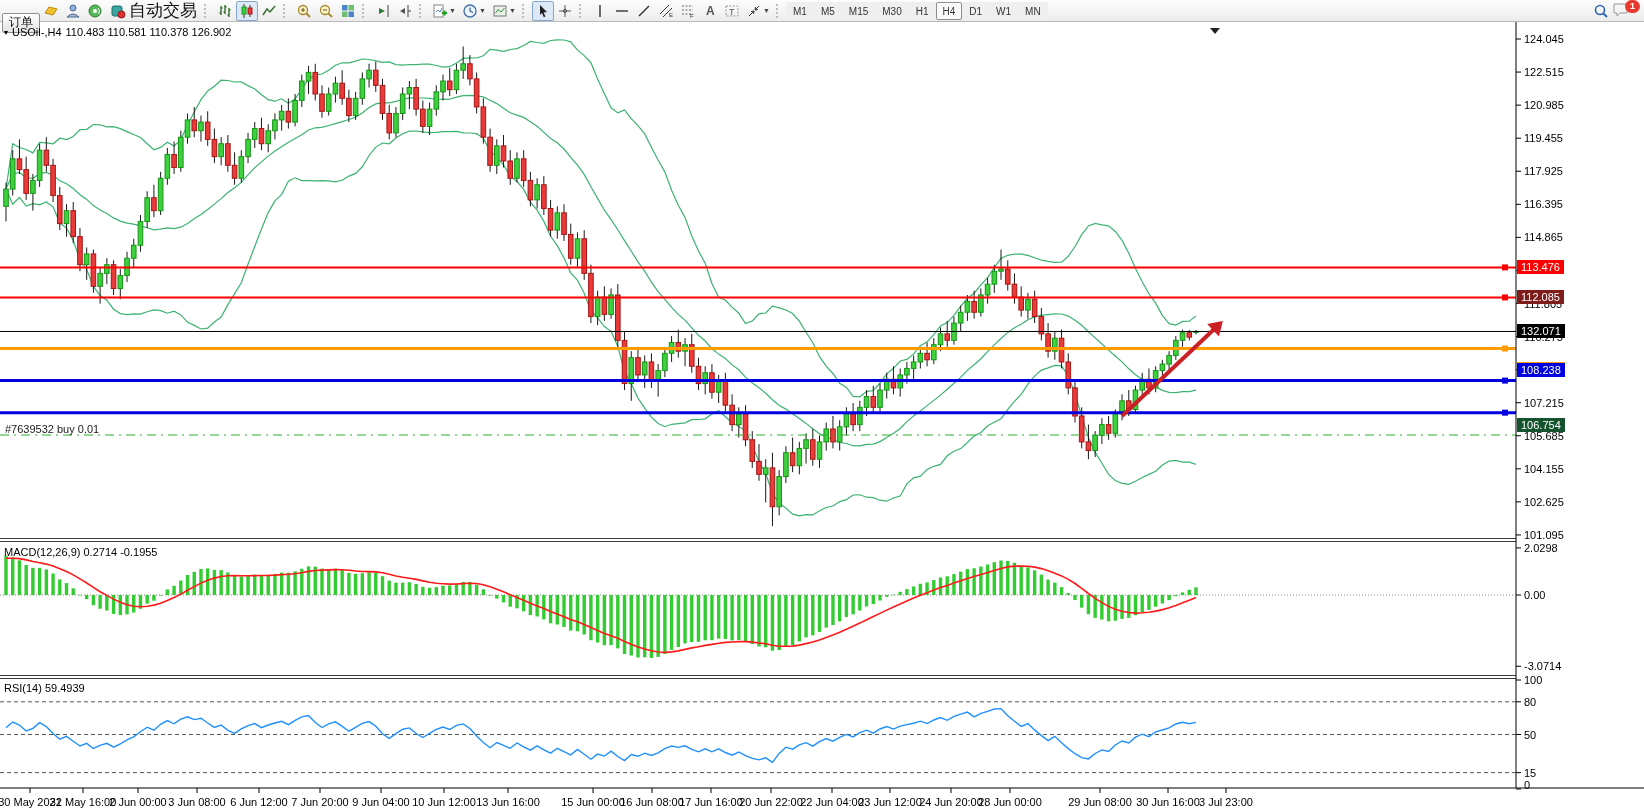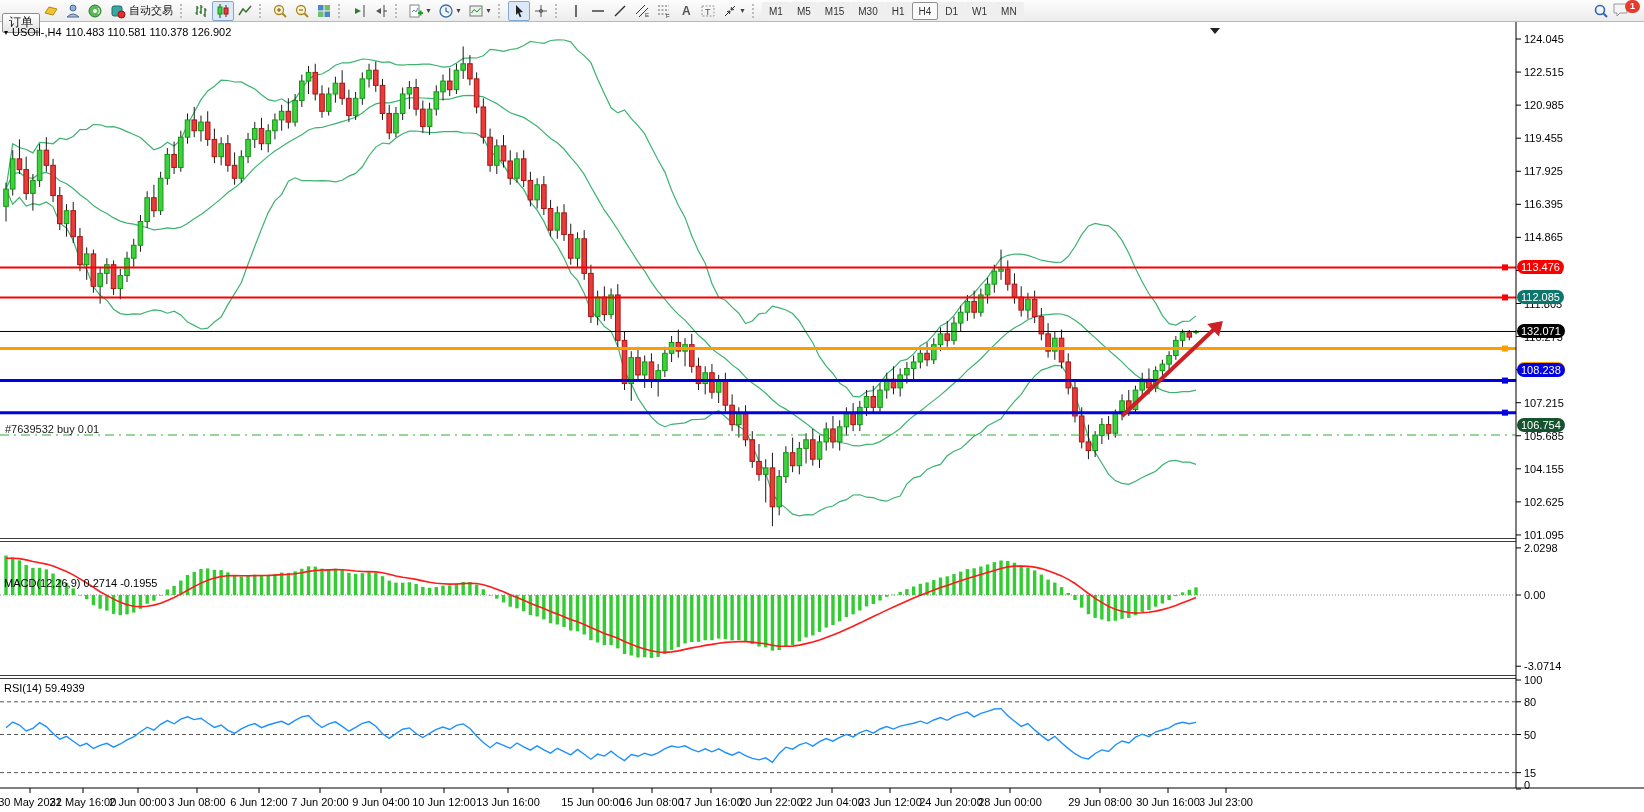--- a/index.html
+++ b/index.html
@@ -8,38 +8,38 @@
   #toolbar{position:absolute;left:0;top:0;width:1644px;height:22px;display:flex;align-items:center;
     background:linear-gradient(#fdfdfd,#ececec);border-bottom:1px solid #b9b9b9;box-sizing:border-box;}
   .grip{width:4px;height:14px;border-left:2px dotted #bdbdbd;margin:0 4px 0 3px;flex:none;}
   .tb{flex:none;width:22px;height:20px;display:flex;align-items:center;justify-content:center;
     border:1px solid transparent;background:transparent;padding:0;margin:0;border-radius:2px;cursor:default;}
   .tb.wide{width:30px;}
   .tb.active{border:1px solid #84a7cf;background:#dde9f7;}
   .tb .caret{font-size:7px;color:#444;margin-left:1px;}
   .btn3d{flex:none;height:20px;display:flex;align-items:center;border:1px solid #8f8f8f;border-radius:2px;
     background:linear-gradient(#fff,#e3e3e3);padding:0 6px;font-size:12px;color:#111;margin-left:2px;margin-top:24px;}
-  .autotrade{flex:none;display:flex;align-items:center;font-size:11px;color:#111;padding:0 4px;height:20px;}
+  .autotrade{flex:none;display:flex;align-items:center;font-size:17px;color:#111;padding:0 4px;height:20px;}
   .autotrade svg{margin-right:3px;}
   .tf{flex:none;font-size:10px;color:#333;padding:1px 6px;height:18px;line-height:16px;border:1px solid transparent;border-radius:2px;}
   .tf.active{border:1px solid #8f8f8f;background:#fafafa;}
   #toolbar-right{margin-left:auto;display:flex;align-items:center;margin-right:6px;}
   #chat-wrap{position:relative;width:26px;height:20px;}
   #badge{position:absolute;right:-2px;top:-1px;min-width:13px;height:13px;border-radius:7px;background:#e8392e;
     color:#fff;font-size:9px;font-weight:bold;text-align:center;line-height:13px;padding:0 1px;}
   
   #chart-area{position:absolute;left:0;top:22px;width:1644px;height:678px;}
   #cv{position:absolute;left:0;top:0;}
   .ovl{position:absolute;font-size:11px;color:#000;white-space:nowrap;}
   #chart-title{left:4px;top:4px;display:flex;align-items:center;gap:4px;}
   #chart-title .arr{font-size:8px;color:#000;}
   #pos-label{left:5px;top:401px;color:#1a1a1a;}
-  #macd-label{left:4px;top:524px;margin-top:31px;}
+  #macd-label{left:4px;top:524px;}
   #rsi-label{left:4px;top:660px;}
-  .tag{position:absolute;left:1517px;height:14px;line-height:14px;font-size:11px;color:#fff;padding:0 4px;border-radius:7px;}
+  .tag{position:absolute;left:1517px;height:14px;line-height:14px;font-size:11px;color:#fff;padding:0 4px;}
 </style>
 </head>
 <body>
 
 <div id="app">
 
   <div id="toolbar">
     <button class="btn3d">
         <span>订单</span>
       </button>
@@ -1283,20 +1283,20 @@
     <div class="ovl" id="chart-title">
       <span class="arr">▾</span>
       <span>USOil-,H4</span>
       <span>110.483 110.581 110.378 126.902</span>
     </div>
     <div class="ovl" id="pos-label">#7639532 buy 0.01</div>
     <div class="ovl" id="macd-label">MACD(12,26,9) 0.2714 -0.1955</div>
     <div class="ovl" id="rsi-label">RSI(14) 59.4939</div>
     <div id="tags">
         <div class="tag" style="top: 238.396px; background: rgb(250, 0, 0);">113.476</div>
-        <div class="tag" style="top: 268.456px; background: #0f766e;">112.085</div>
+        <div class="tag" style="top: 268.456px; background: #7f1d1d;">112.085</div>
         <div class="tag" style="top: 302.47px; background: rgb(0, 0, 0);">132.071</div>
         <div class="tag" style="top: 319.542px; background: rgb(255, 156, 0); margin-top: 20px;">109.721</div>
         <div class="tag" style="top: 341px; background: rgb(0, 0, 224);">108.238</div>
         <div class="tag" style="top: 396px; background: #14532d;">106.754</div>
       </div>
   </div>
 </div>
 
 </body></html>

